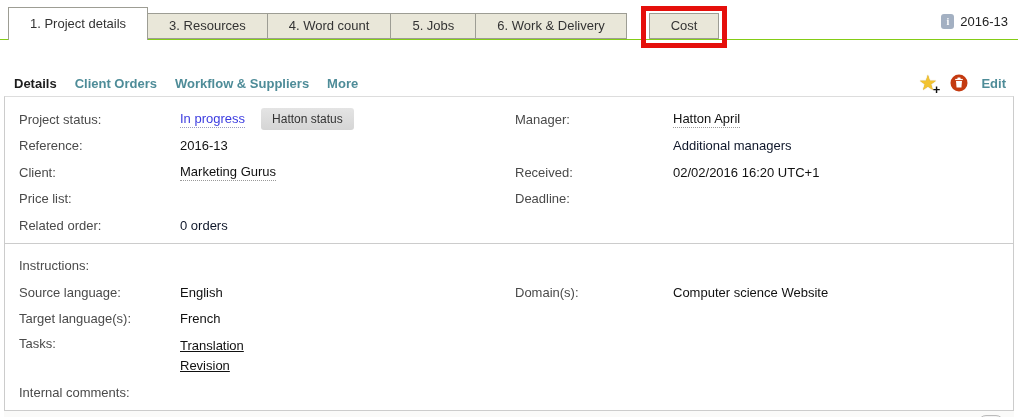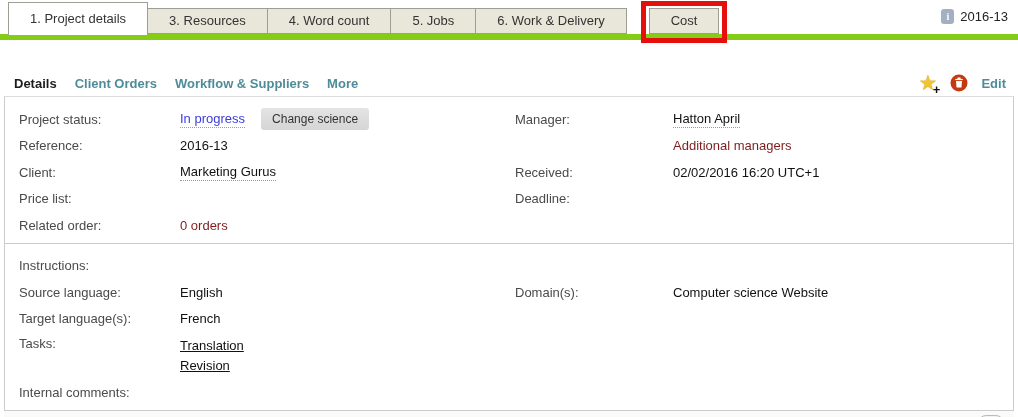--- a/index.html
+++ b/index.html
@@ -10,21 +10,21 @@
     font-family: "Liberation Sans", sans-serif;
     font-size: 13px; color: #222;
   }
 
   
   .tabbar {
     position: relative;
     display: flex; align-items: flex-end;
     padding: 4px 10px 0 8px;
     height: 40px;
-    border-bottom: 6px solid #84cc16;
+    border-bottom: 1px solid #84cc16;
   }
   .tab {
     background: #e9e7d9;
     border: 1px solid #9d9d94;
     color: #333;
     height: 26px; line-height: 24px;
     padding: 0 21px;
     margin-left: -1px;
     text-align: center;
     white-space: nowrap;
@@ -94,21 +94,21 @@
   }
   .cell { min-height: 26.5px; display: flex; align-items: center; }
   .cell.top { align-items: flex-start; padding-top: 4px; }
   .lbl { color: #4a4a4a; }
   .val { color: #111; }
   .status-link {
     color: #3c3ce0; cursor: pointer;
     border-bottom: 1px dotted #9a9ac0; padding-bottom: 1px;
   }
   .dotted { border-bottom: 1px dotted #999; padding-bottom: 1px; cursor: pointer; }
-  .teal-link { color: #7f1d1d; cursor: pointer; }
+  .teal-link { color: #0f172a; cursor: pointer; }
   .change-status-btn {
     margin-left: 16px;
     background: linear-gradient(#e4e4e4, #d5d5d5);
     border: none; border-radius: 3px;
     padding: 4px 11px;
     font-family: "Liberation Sans", sans-serif;
     font-size: 12px; color: #333; cursor: pointer;
   }
   .multiline { line-height: 20px; padding-top: 3px; min-height: 47px; text-decoration: underline; }
 
@@ -170,21 +170,21 @@
   </div>
 </div>
 
 <div class="panel">
 
   <div class="section">
     <div class="grid">
       <div class="cell lbl">Project status:</div>
       <div class="cell">
         <span class="status-link">In progress</span>
-        <button class="change-status-btn">Change science</button>
+        <button class="change-status-btn">Hatton status</button>
       </div>
       <div class="cell lbl">Manager:</div>
       <div class="cell val">
         <span class="dotted">Hatton April</span>
       </div>
 
       <div class="cell lbl">Reference:</div>
       <div class="cell val">2016-13</div>
       <div class="cell"></div>
       <div class="cell">

